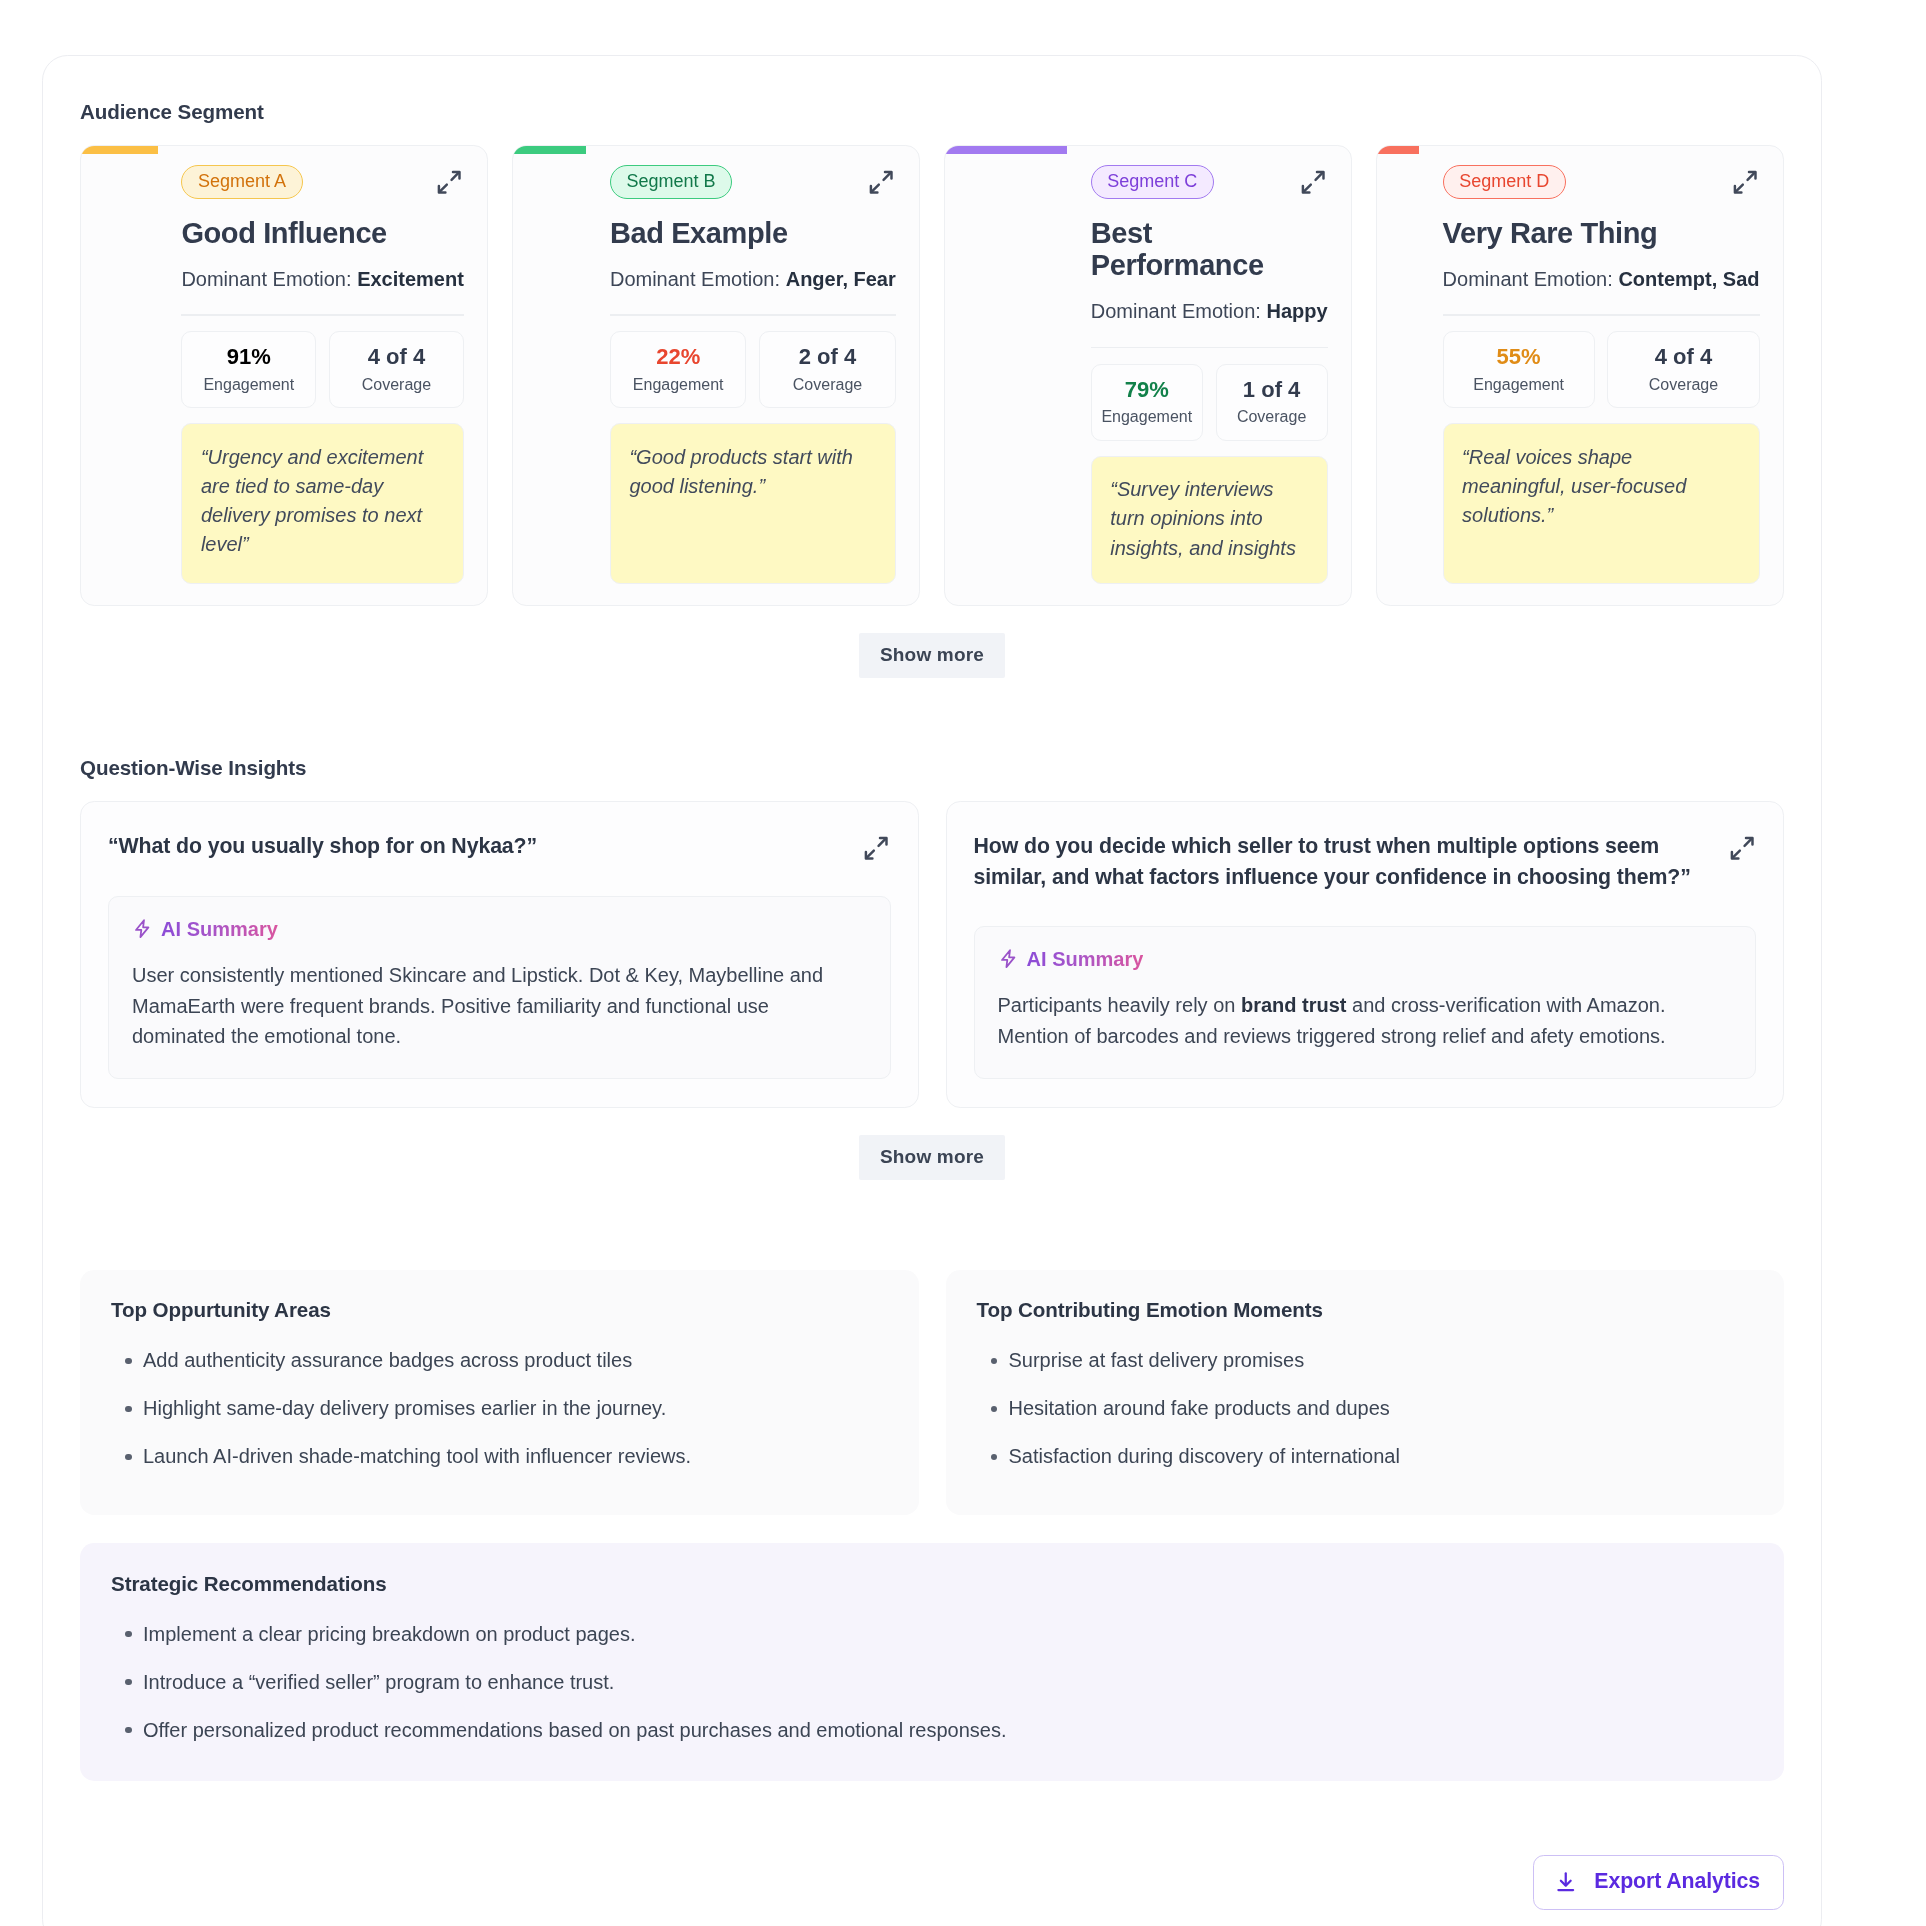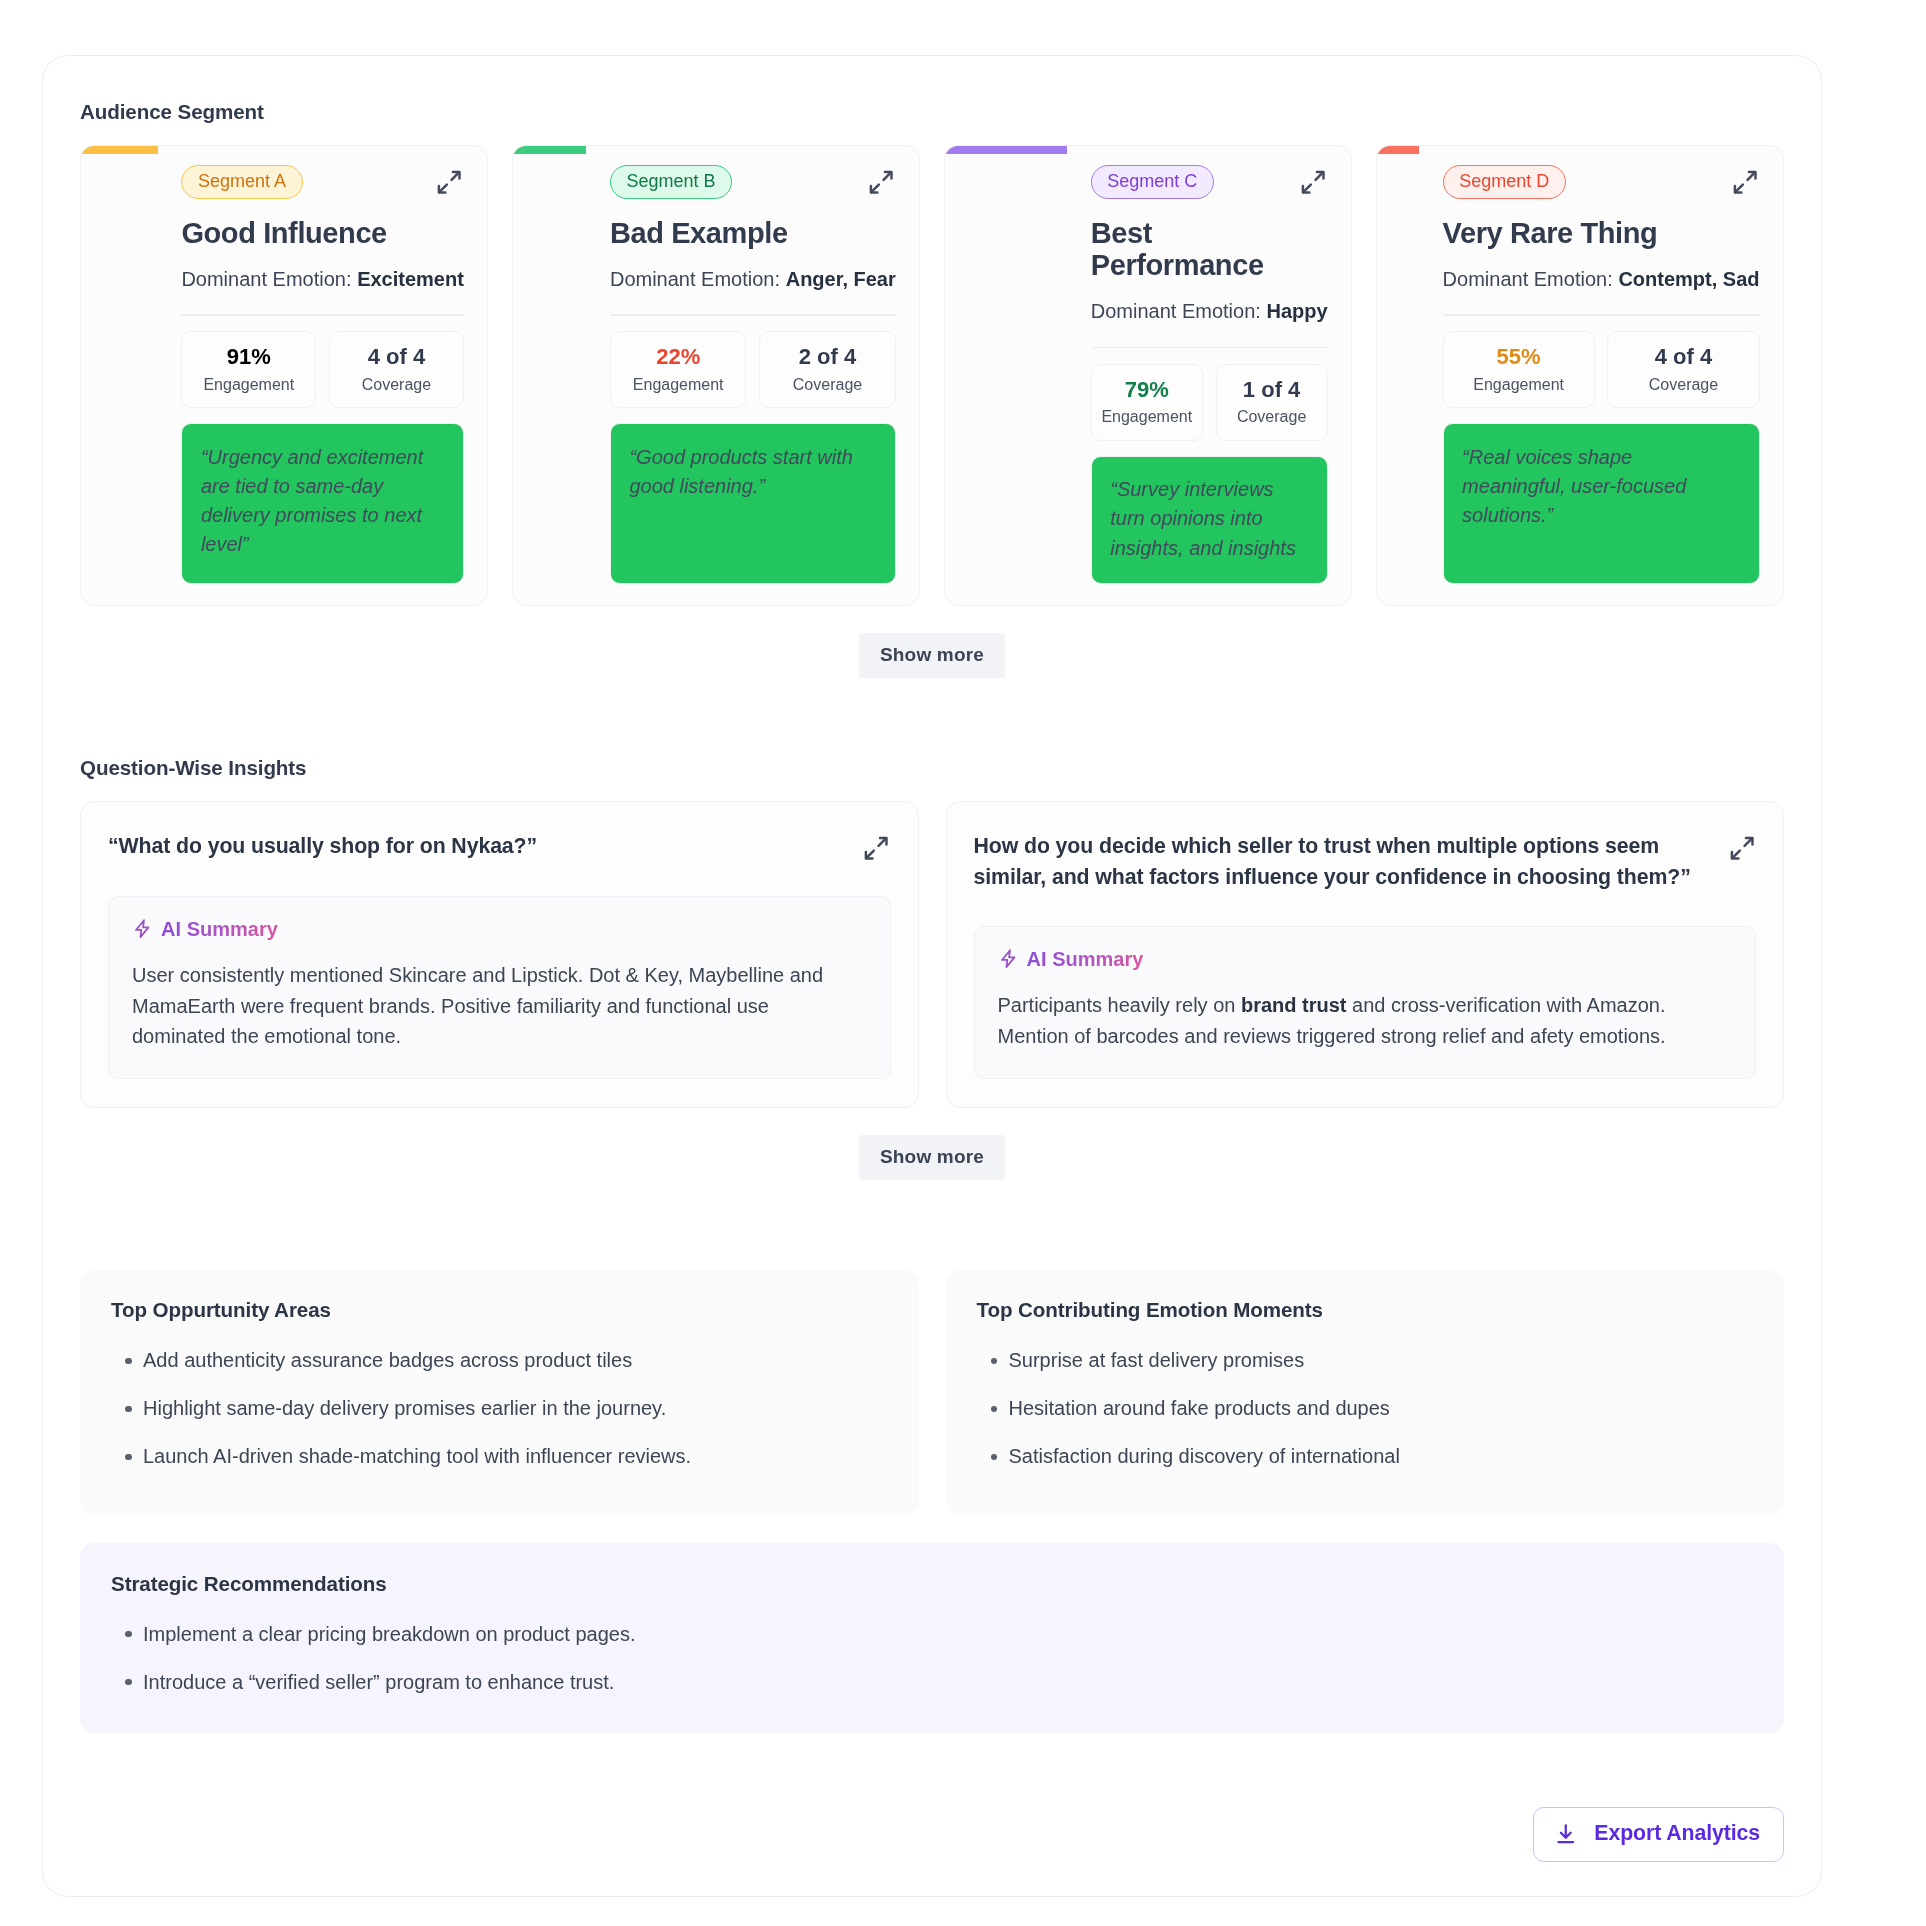--- a/index.html
+++ b/index.html
@@ -122,21 +122,21 @@
     text-align: center;
   }
   .metric-value { font-size: 22px; font-weight: 700; line-height: 1.1; }
   .metric-value.neutral { color: #323b4d; }
   .metric-label { font-size: 16px; color: #4a5362; margin-top: 6.4px; }
 
   .seg-quote {
     margin-top: 15px;
     border: 1.4px solid #eef0f3;
     border-radius: 10px;
-    background: #22c55e;
+    background: #fef9c3;
     padding: 18.5px 18.5px 20px 18.5px;
     font-style: italic;
     font-size: 20px;
     line-height: 1.46;
     color: #414a5b;
     flex: 1;
   }
 
   
   .showmore-wrap { display: flex; justify-content: center; margin-top: 27px; }
@@ -476,20 +476,21 @@
             <li>Satisfaction during discovery of international</li>
           </ul>
       </div>
     </div>
 
     <div class="strategic">
       <div class="info-title">Strategic Recommendations</div>
       <ul class="info-list" id="strategic-list">
           <li>Implement a clear pricing breakdown on product pages.</li>
           <li>Introduce a “verified seller” program to enhance trust.</li>
+          <li>Offer personalized product recommendations based on past purchases and emotional responses.</li>
         </ul>
     </div>
 
     <div class="export-wrap">
       <button class="export-btn">
         <span class="dl-icon">
           <svg viewBox="0 0 24 24" fill="none" stroke="#5b2ae0" stroke-width="2.3" stroke-linecap="round" stroke-linejoin="round">
             <path d="M12 3.5v12"></path>
               <path d="M7 11l5 5 5-5"></path>
               <path d="M4.5 20.5h15"></path>

